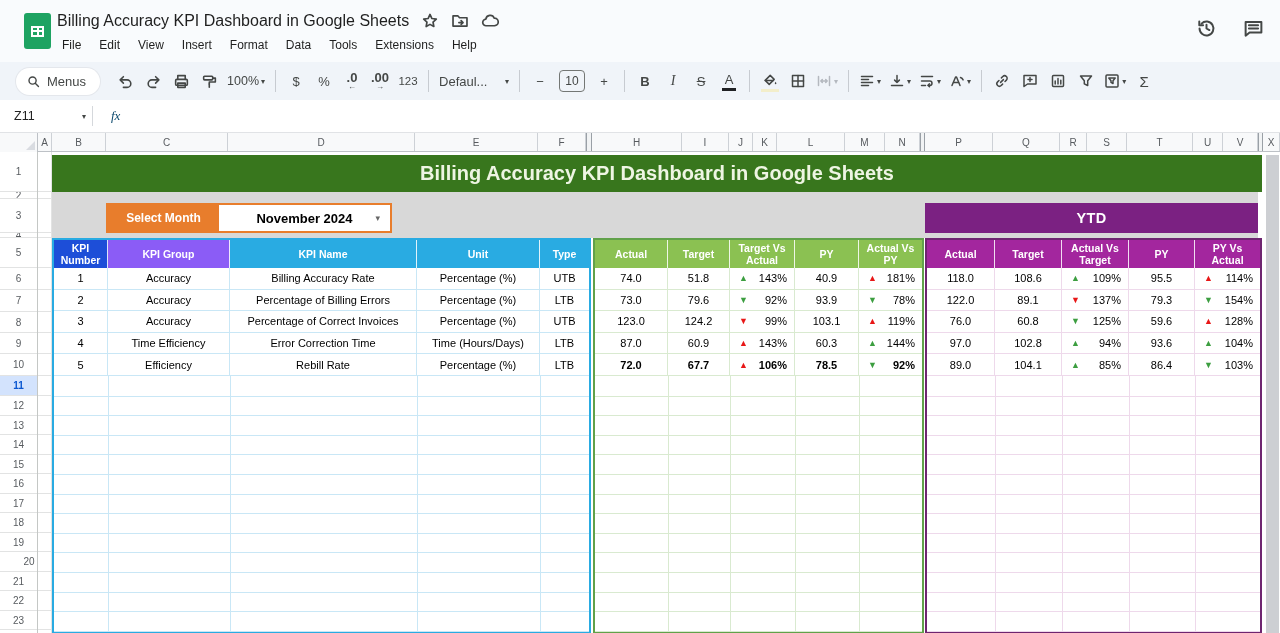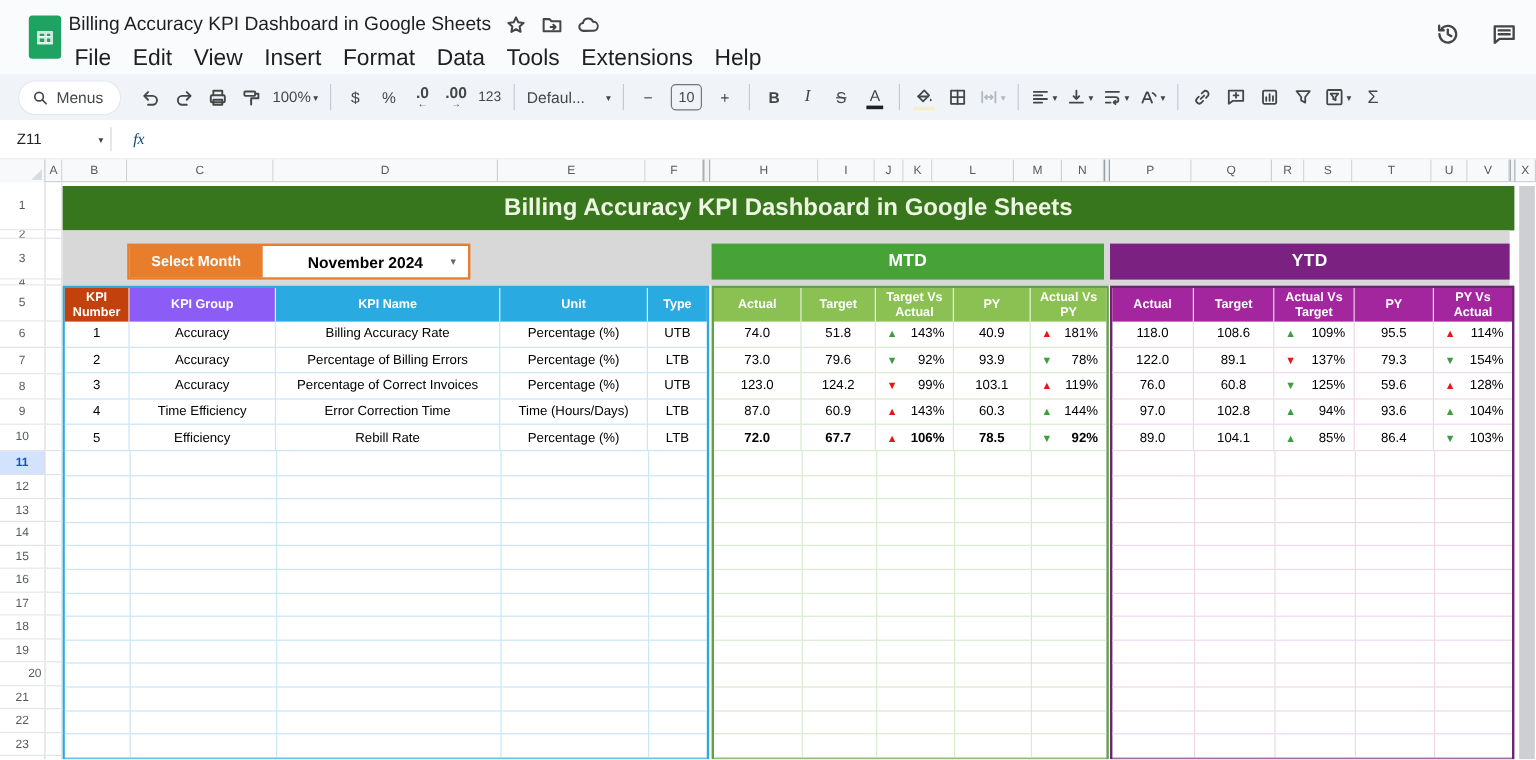--- a/index.html
+++ b/index.html
@@ -10,21 +10,21 @@
 
   
   .titlebar { position:absolute; left:0; top:0; width:1280px; height:62px; background:#f9fbfd; }
   .logo { position:absolute; left:24px; top:13px; width:27px; height:36px; background:#1ea362; border-radius:3px; display:flex; align-items:center; justify-content:center; }
   .logo-grid { width:13px; height:11px; border:1.6px solid #fff; display:grid; grid-template-columns:1fr 1fr; grid-template-rows:1fr 1fr; }
   .logo-grid span { border:0.8px solid #fff; }
   .title-row { position:absolute; left:57px; top:12px; display:flex; align-items:center; gap:12px; }
   .doc-title { font-size:16px; color:#1f1f1f; }
   .tb-ic { width:18px; height:18px; display:inline-block; cursor:pointer; }
   .menubar { position:absolute; left:55px; top:36px; display:flex; gap:4px; }
-  .menu-item { font-size:19px; color:#1f1f1f; padding:2px 7px; border-radius:8px; cursor:pointer; }
+  .menu-item { font-size:12px; color:#1f1f1f; padding:2px 7px; border-radius:8px; cursor:pointer; }
   .titlebar-right { position:absolute; right:16px; top:18px; display:flex; gap:26px; align-items:center; }
   .titlebar-right .tb-ic { width:21px; height:21px; }
 
   
   .toolbar { position:absolute; left:0; top:62px; width:1280px; height:38px; background:#f0f4f9; display:flex; align-items:center; padding-left:16px; gap:2px; }
   .menus-pill { background:#fff; border-radius:14px; height:27px; display:flex; align-items:center; gap:6px; padding:0 14px 0 10px; margin-right:10px; box-shadow:0 0 0 1px #e4e7ec; cursor:pointer; }
   .menus-pill span { font-size:13px; color:#444746; }
   .tbtn { min-width:26px; height:26px; display:flex; align-items:center; justify-content:center; border-radius:4px; color:#444746; font-size:13px; cursor:pointer; padding:0 3px; position:relative; }
   .tbtn.txt { font-weight:bold; }
   .caret { font-size:8px; color:#444746; margin-left:2px; }
@@ -363,29 +363,26 @@
       <span>Billing Accuracy KPI Dashboard in Google Sheets</span>
     </div>
     <div class="grayband" id="grayband" style="left: 14px; top: 40px; width: 1206px; height: 46px; background: rgb(216, 216, 216);"></div>
     <div class="selmonth" id="selmonth" style="left: 68px; top: 51px; width: 286px; height: 30px; border: 2px solid rgb(232, 125, 44);">
       <div class="lab" id="selmonthlab" style="width: 120px; background: rgb(232, 125, 44);">Select Month</div>
       <div class="val" id="selmonthval" style="width: 185px;">
         <span>November 2024</span>
         <span class="dd">▾</span>
       </div>
     </div>
-    <div class="mini-banner" id="mtdbanner" style="left: 555px; top: 51px; width: 327px; height: 30px; background: rgb(71, 162, 55);">
-        <span>MTD</span>
-      </div>
     <div class="mini-banner" id="ytdbanner" style="left: 887px; top: 51px; width: 333px; height: 30px; background: rgb(123, 33, 130);">
         <span>YTD</span>
       </div>
     <div class="sheet-table" id="kpi-table" style="left: 14px; top: 86px; width: 539px; height: 395px; border: 2px solid rgb(41, 171, 226);">
         <div class="thead" style="height: 28px;">
-          <div class="thcell" style="width: 54px; background: #c2410c; white-space: pre-line;">KPI
+          <div class="thcell" style="width: 54px; background: #1d4ed8; white-space: pre-line;">KPI
 Number</div>
           <div class="thcell" style="width: 122px; background: #8b5cf6; white-space: pre-line;">KPI Group</div>
           <div class="thcell" style="width: 187px; background: rgb(41, 171, 226); white-space: pre-line;">KPI Name</div>
           <div class="thcell" style="width: 123px; background: rgb(41, 171, 226); white-space: pre-line;">Unit</div>
           <div class="thcell" style="width: 49px; background: rgb(41, 171, 226); white-space: pre-line;">Type</div>
         </div>
         <div class="trow" style="height: 21.6px;">
           <div class="tcell" style="width: 54px; border-bottom: 1px solid rgb(201, 231, 246); border-right: 1px solid rgb(201, 231, 246);">1</div>
           <div class="tcell" style="width: 122px; border-bottom: 1px solid rgb(201, 231, 246); border-right: 1px solid rgb(201, 231, 246);">Accuracy</div>
           <div class="tcell" style="width: 187px; border-bottom: 1px solid rgb(201, 231, 246); border-right: 1px solid rgb(201, 231, 246);">Billing Accuracy Rate</div>

